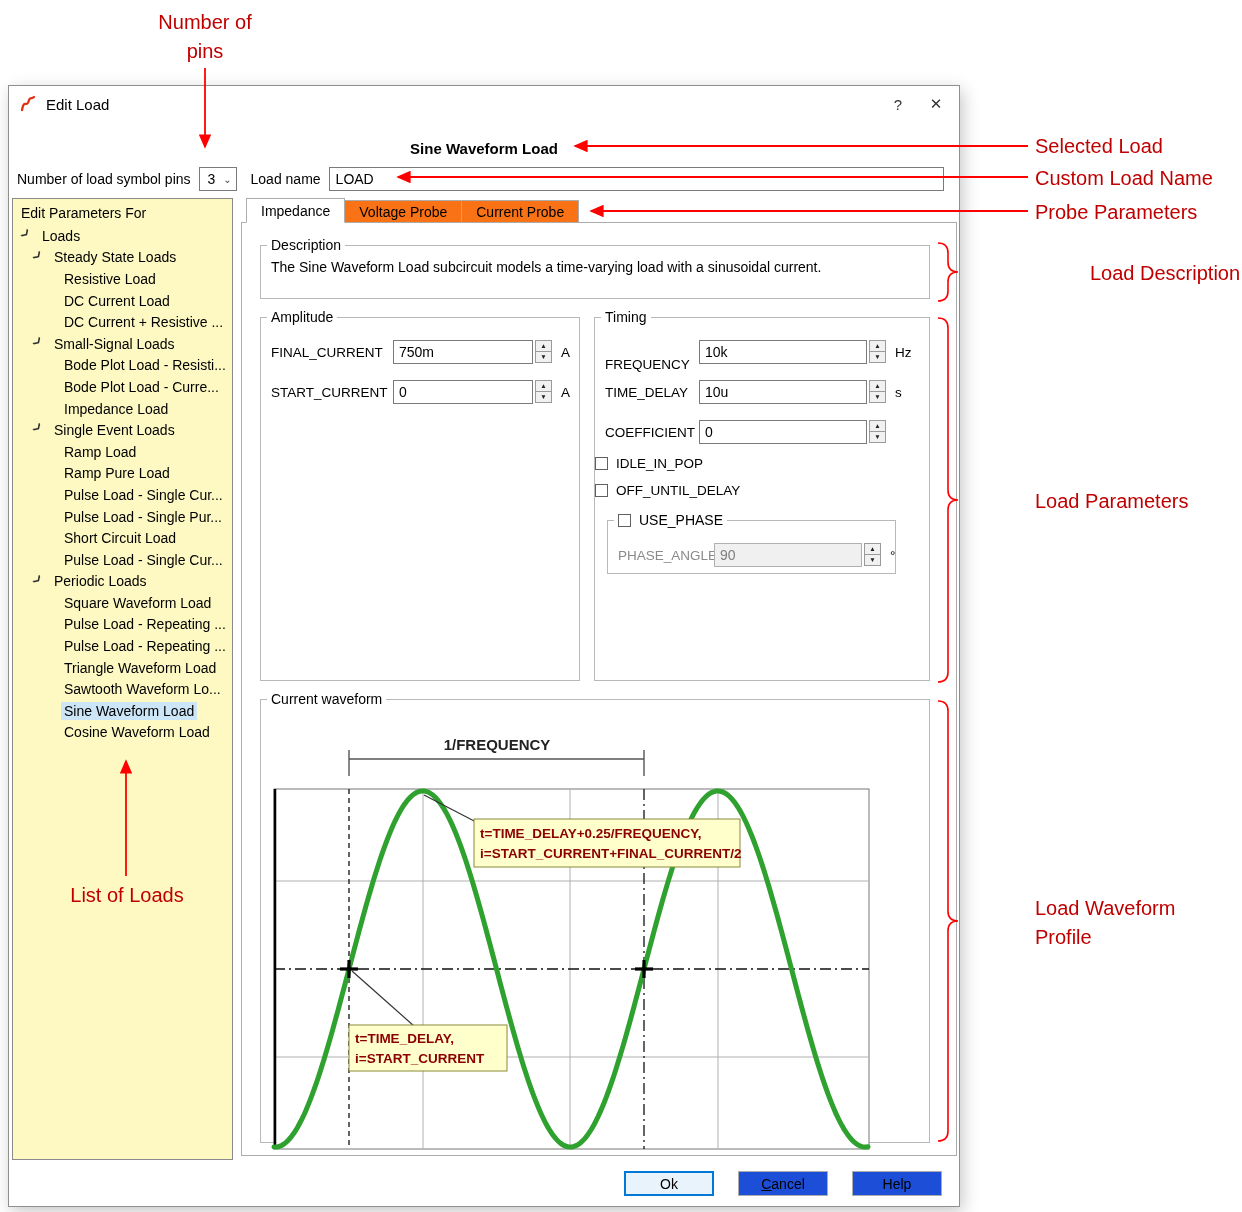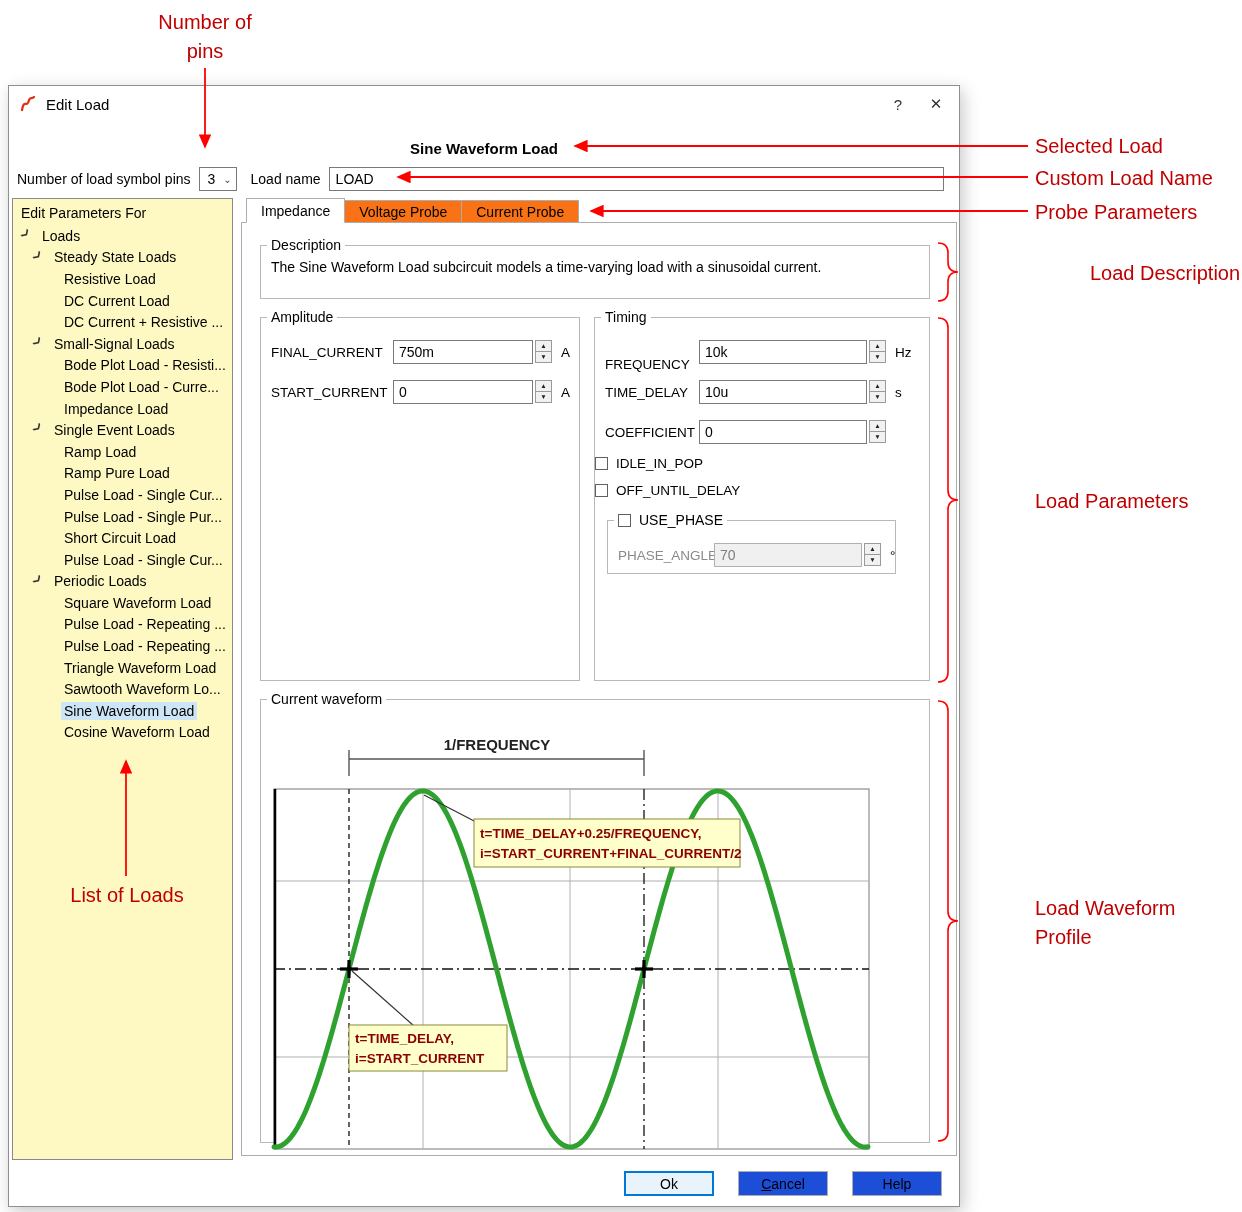--- a/index.html
+++ b/index.html
@@ -312,21 +312,21 @@
               </div>
             </div>
           <fieldset id="fs-phase">
             <legend>
               <span class="cb"></span>
               <span>USE_PHASE</span>
             </legend>
             <div>
                 <div class="prow">
                   <span class="plabel dis" style="width: 96px;">PHASE_ANGLE</span>
-                  <span class="pinput disabled" style="width: 148px;">70</span>
+                  <span class="pinput disabled" style="width: 148px;">90</span>
                   <span class="spin">
                     <div>▲</div>
                     <div>▼</div>
                   </span>
                   <span class="unit">°</span>
                 </div>
               </div>
           </fieldset>
         </fieldset>
 

